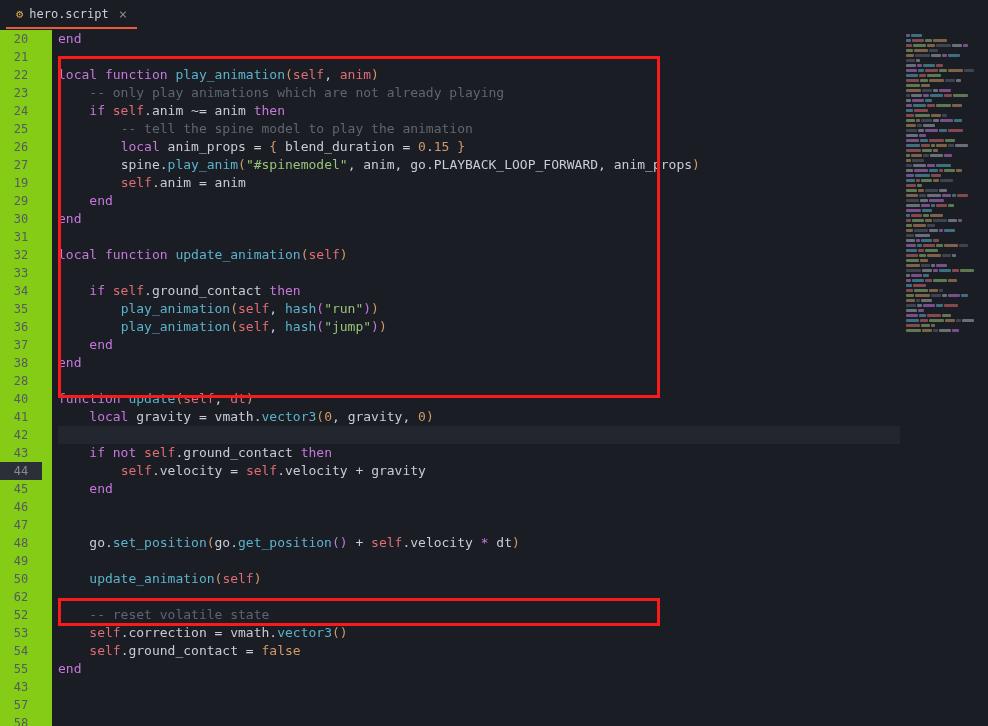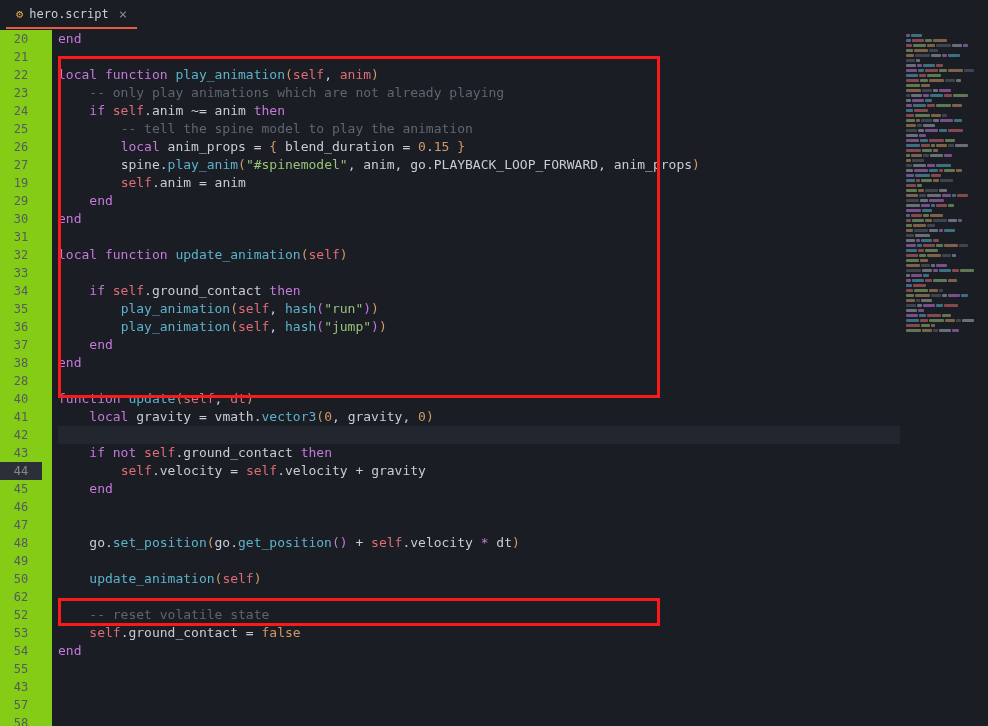--- a/index.html
+++ b/index.html
@@ -178,20 +178,21 @@
         <div class="line"><span class="w">    </span><span class="kw">if</span><span class="w"> </span><span class="kw">not</span><span class="w"> </span><span class="var">self</span><span class="w">.</span><span class="w">ground_contact</span><span class="w"> </span><span class="kw">then</span></div>
         <div class="line"><span class="w">        </span><span class="var">self</span><span class="w">.</span><span class="w">velocity</span><span class="w"> = </span><span class="var">self</span><span class="w">.</span><span class="w">velocity</span><span class="w"> + </span><span class="w">gravity</span></div>
         <div class="line"><span class="w">    </span><span class="kw">end</span></div>
         <div class="line"></div>
         <div class="line"><span class="w">    </span></div>
         <div class="line"><span class="w">    </span><span class="w">go</span><span class="w">.</span><span class="fn">set_position</span><span class="br-y">(</span><span class="w">go</span><span class="w">.</span><span class="fn">get_position</span><span class="br-p">(</span><span class="br-p">)</span><span class="w"> + </span><span class="var">self</span><span class="w">.</span><span class="w">velocity</span><span class="w"> </span><span class="kw">*</span><span class="w"> </span><span class="w">dt</span><span class="br-y">)</span></div>
         <div class="line"></div>
         <div class="line"><span class="w">    </span><span class="fn">update_animation</span><span class="br-y">(</span><span class="var">self</span><span class="br-y">)</span></div>
         <div class="line"></div>
         <div class="line"><span class="w">    </span><span class="cmt">-- reset volatile state</span></div>
+        <div class="line"><span class="w">    </span><span class="var">self</span><span class="w">.</span><span class="w">correction</span><span class="w"> = </span><span class="w">vmath</span><span class="w">.</span><span class="fn">vector3</span><span class="br-y">(</span><span class="br-y">)</span></div>
         <div class="line"><span class="w">    </span><span class="var">self</span><span class="w">.</span><span class="w">ground_contact</span><span class="w"> = </span><span class="num">false</span></div>
         <div class="line"><span class="kw">end</span></div>
         <div class="line"></div>
       </div>
     <div class="highlight-box box1"></div>
     <div class="highlight-box box2"></div>
   </div>
   <div class="minimap">
       <div class="mrow">
         <div class="tk" style="width: 4px; background: rgb(198, 120, 221); opacity: 0.55;"></div>

